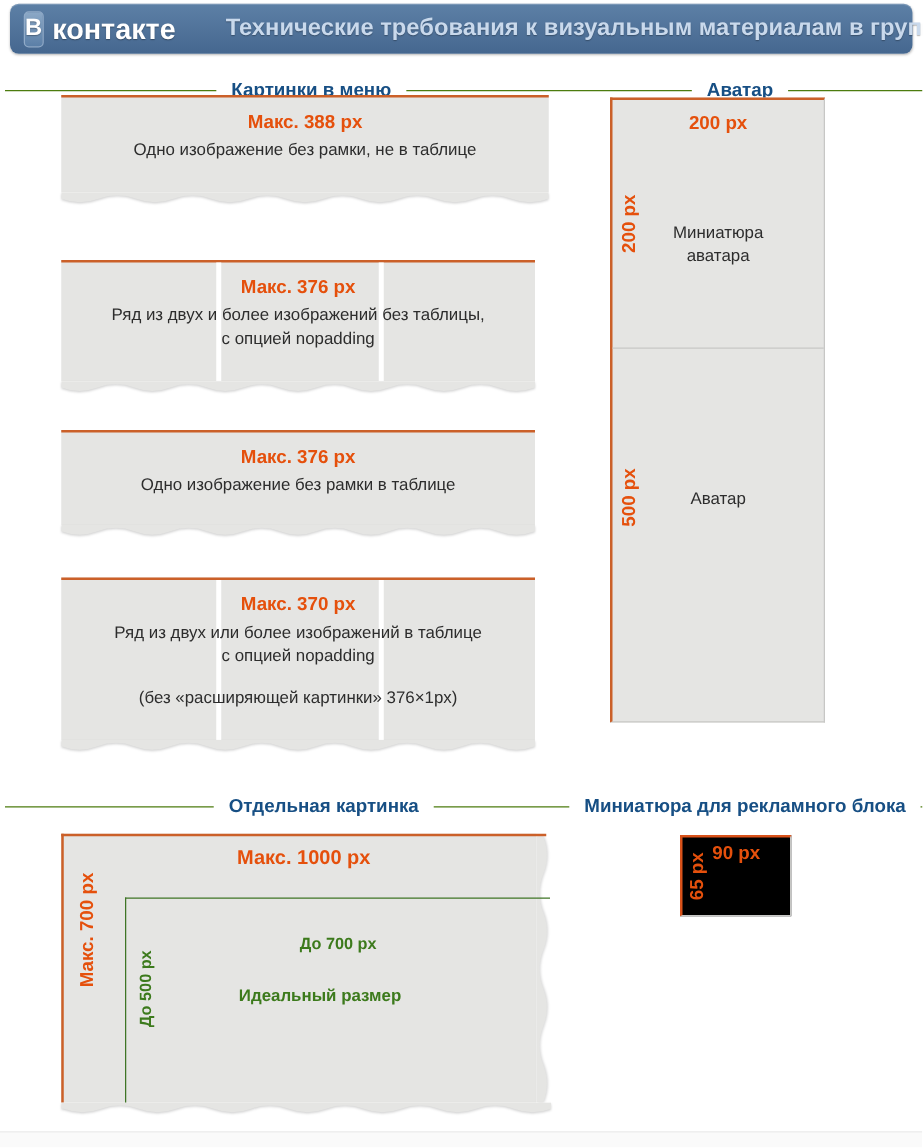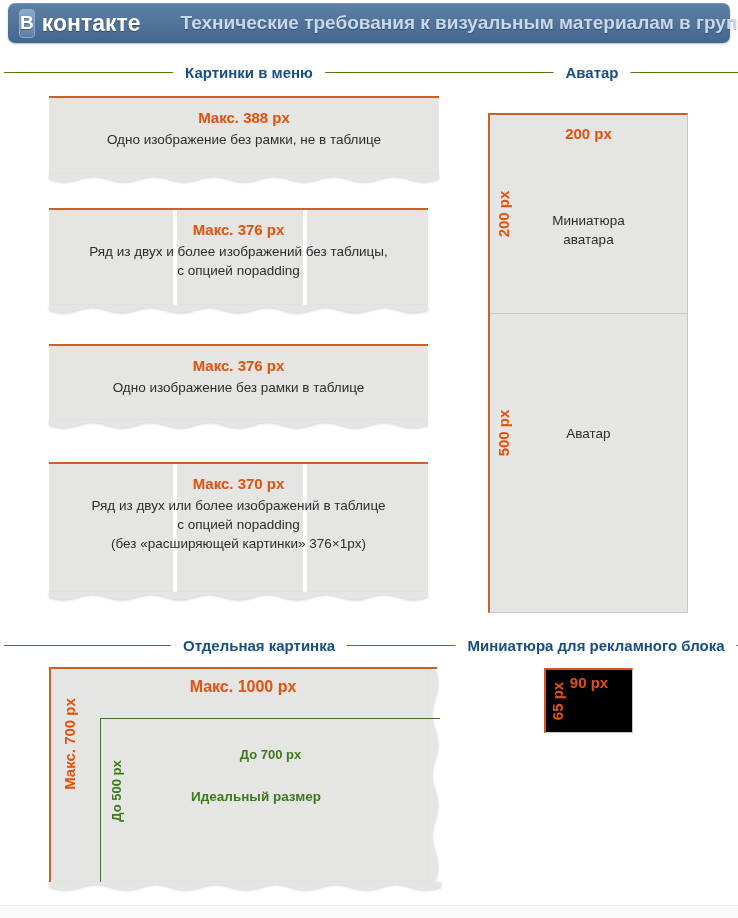--- a/index.html
+++ b/index.html
@@ -24,21 +24,21 @@
 
   
   .gbox{position:absolute;background:#e5e5e3;border-top:2px solid #cb6029;box-sizing:border-box;}
   .size-label{position:relative;z-index:1;color:#e5500c;font-weight:bold;font-size:15px;text-align:center;padding-top:11px;}
   .desc{position:relative;z-index:1;color:#2d2d2d;font-size:13.5px;line-height:19px;text-align:center;padding-top:4px;}
   .vdiv{position:absolute;top:0;bottom:0;width:4px;background:#ffffff;z-index:0;}
   .wave{position:absolute;left:0;top:100%;width:100%;height:11px;filter:drop-shadow(0 1px 1px rgba(0,0,0,.18));}
   .wave svg{display:block;width:100%;height:100%;}
 
   
-  .avatar-box{position:absolute;left:488px;top:113px;width:200px;height:500px;background:#e5e5e3;
+  .avatar-box{position:absolute;left:488px;top:78px;width:172px;height:500px;background:#e5e5e3;
           border-top:2px solid #cb6029;border-left:2px solid #cb6029;
           border-right:1px solid #c7c7c5;border-bottom:1px solid #c7c7c5;box-sizing:border-box;}
   .avatar-mini{position:relative;height:198px;border-bottom:1px solid #c8c8c6;}
   .avatar-main{position:relative;height:298px;}
   .vlabel{writing-mode:vertical-rl;color:#e5500c;font-weight:bold;font-size:15px;white-space:nowrap;}
   .vlabel.green{color:#3c7a1c;font-size:13px;}
   .side-label{position:absolute;left:5px;top:50%;transform:translateY(-50%) rotate(180deg);}
   .caption{color:#2d2d2d;font-size:13.5px;line-height:19px;text-align:center;}
   .center-abs{position:absolute;left:0;right:0;}
 
@@ -74,21 +74,21 @@
     </div>
     <span class="logo-word">контакте</span>
     <span class="header-title">Технические требования к визуальным материалам в группах</span>
   </div>
 
   <div class="section-line" style="top:72px;">
     <span class="section-title" style="left:245px;">Картинки в меню</span>
     <span class="section-title" style="left:588px;">Аватар</span>
   </div>
 
-  <div class="gbox" style="left:49px;top:96px;width:390px;height:78px;">
+  <div class="gbox" style="left:49px;top:76px;width:390px;height:78px;">
     <div class="size-label">Макс. 388 px</div>
     <div class="desc">Одно изображение без рамки, не в таблице</div>
     <div class="wave">
         <svg viewBox="0 0 390 11" preserveAspectRatio="none">
           <path fill="#e5e5e3" d="M0 0 L390 0 L390 5 Q375 10.5 360 5 T330 5 T300 5 T270 5 T240 5 T210 5 T180 5 T150 5 T120 5 T90 5 T60 5 T30 5 T0 5 Z"></path>
         </svg>
       </div>
   </div>
 
   <div class="gbox" style="left:49px;top:208px;width:379px;height:97px;">
@@ -113,21 +113,21 @@
         </svg>
       </div>
   </div>
 
   <div class="gbox" style="left:49px;top:462px;width:379px;height:130px;">
     <div class="vdiv" style="left:124px;"></div>
     <div class="vdiv" style="left:254px;"></div>
     <div class="size-label">Макс. 370 px</div>
     <div class="desc">Ряд из двух или более изображений в таблице</div>
     <div class="desc" style="padding-top:0;">с опцией nopadding</div>
-    <div class="desc" style="padding-top:0;">(без «расширяющей картинки» 376×1px)</div>
+    <div class="desc" style="padding-top:0;margin-top:14px;">(без «расширяющей картинки» 376×1px)</div>
     <div class="wave">
         <svg viewBox="0 0 390 11" preserveAspectRatio="none">
           <path fill="#e5e5e3" d="M0 0 L390 0 L390 5 Q375 10.5 360 5 T330 5 T300 5 T270 5 T240 5 T210 5 T180 5 T150 5 T120 5 T90 5 T60 5 T30 5 T0 5 Z"></path>
         </svg>
       </div>
   </div>
 
   <div class="avatar-box">
     <div class="avatar-mini">
       <div class="size-label" style="padding-top:10px;">200 px</div>

